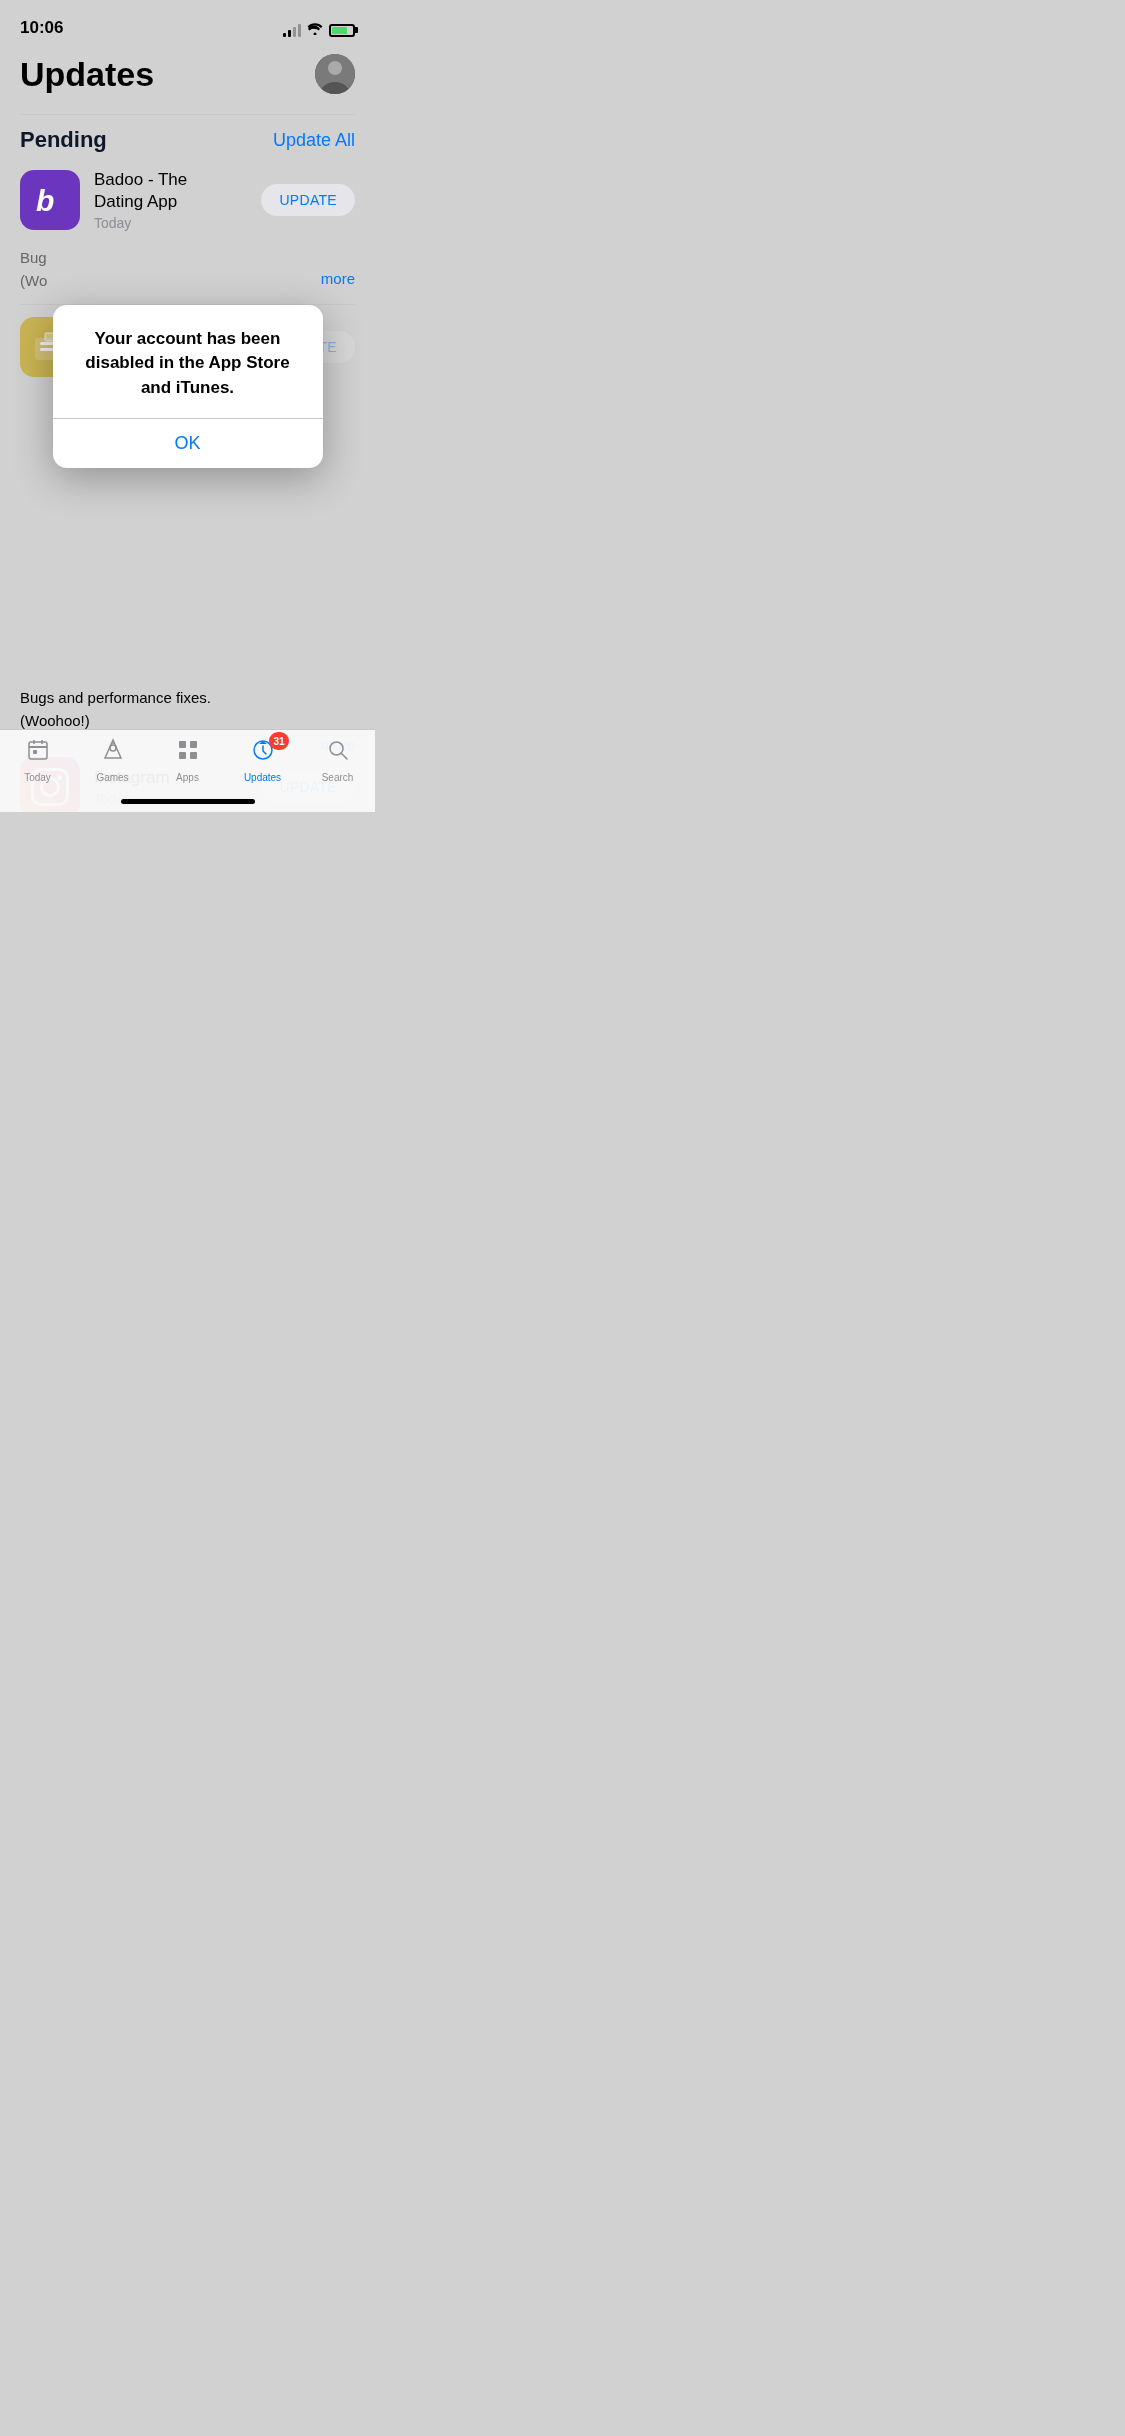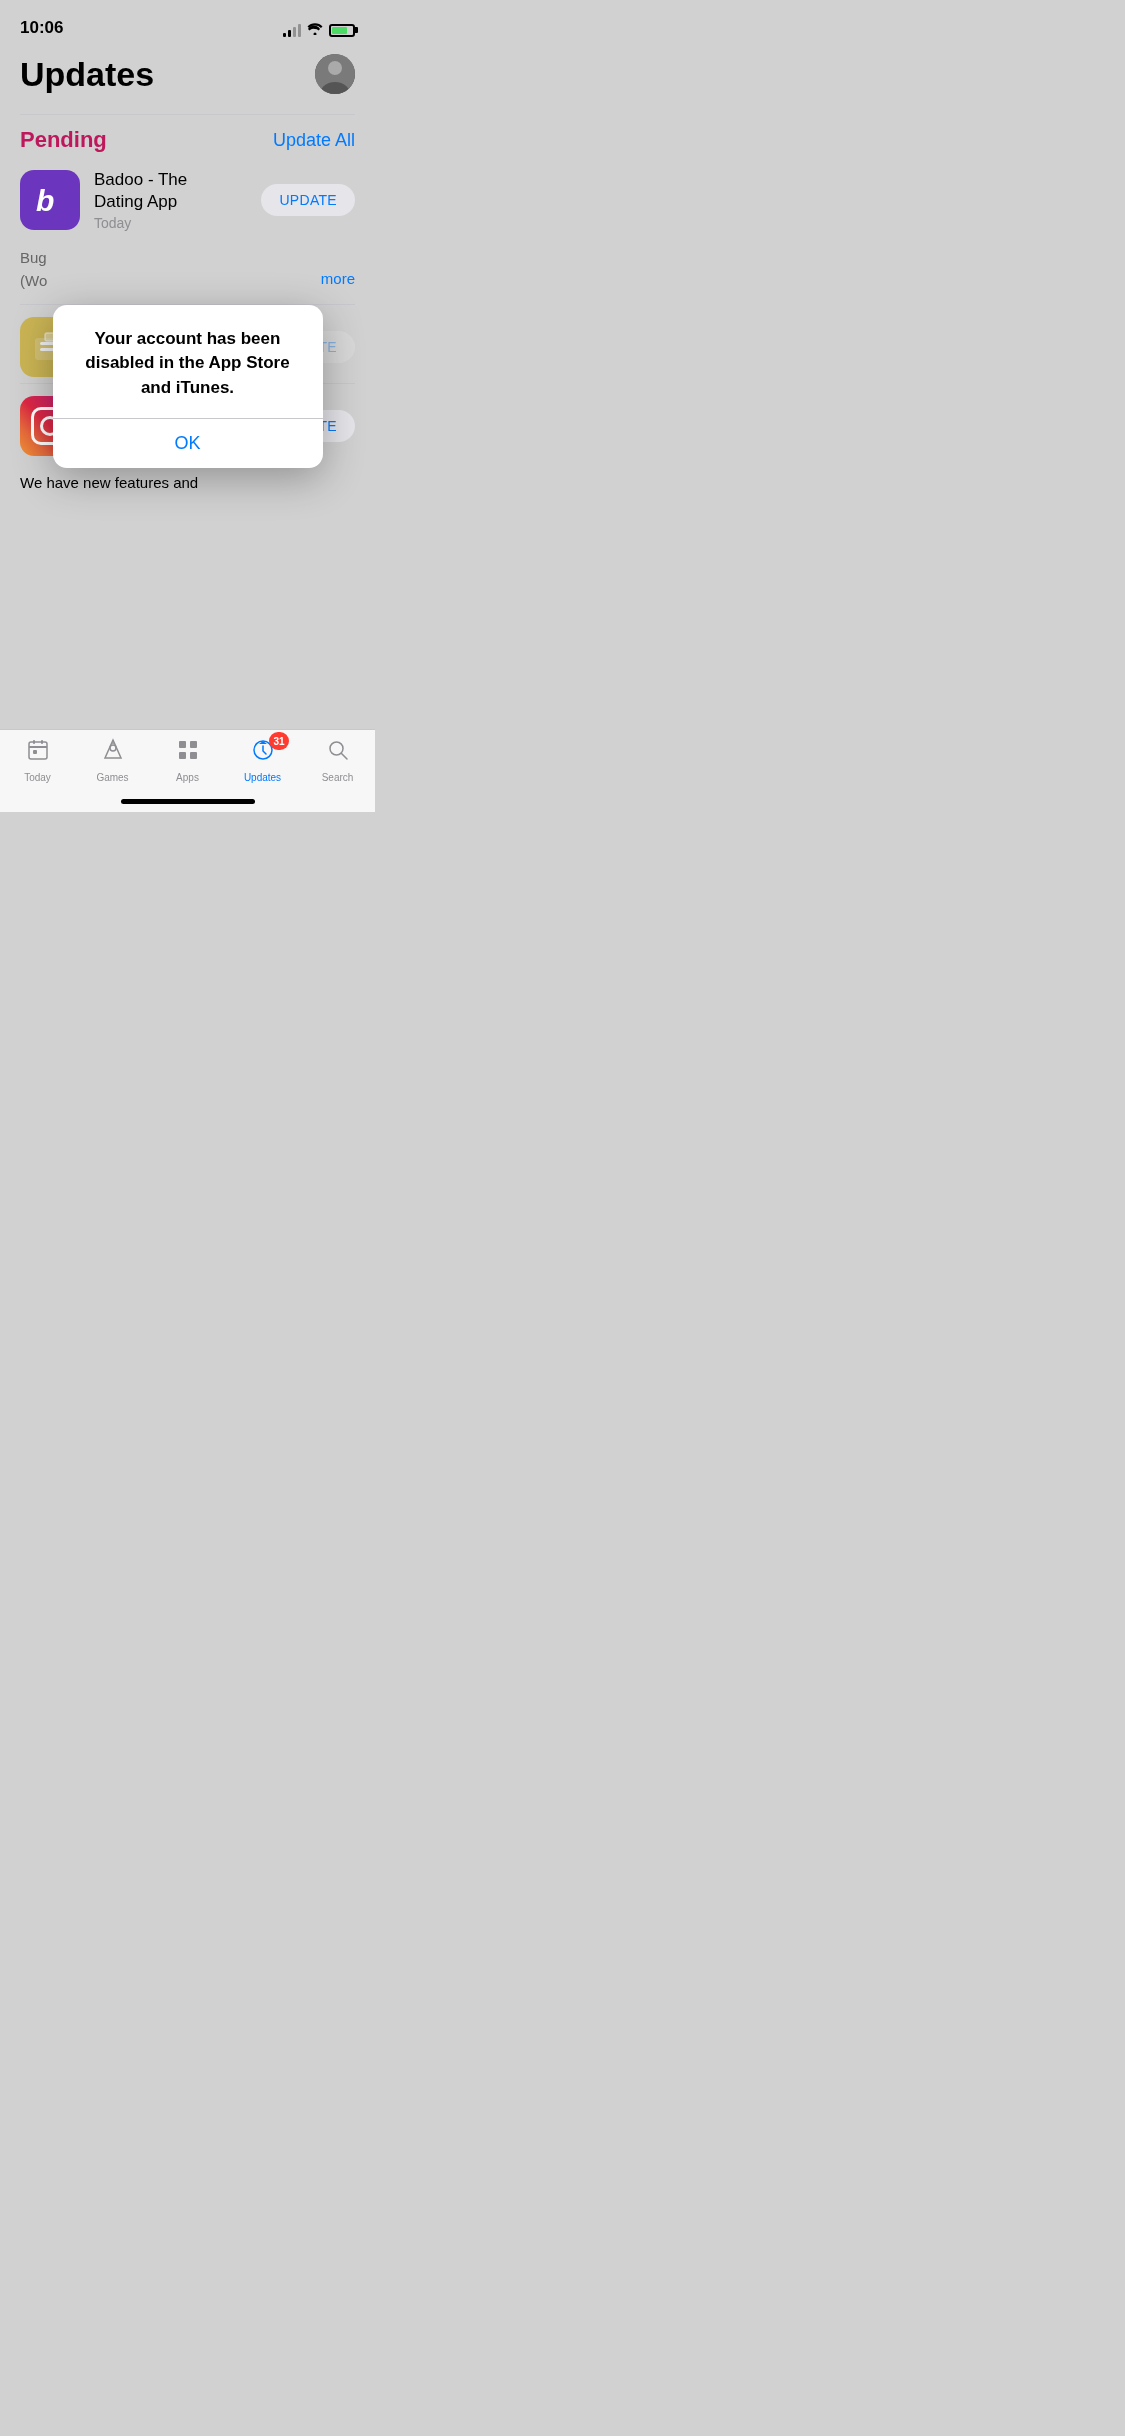--- a/index.html
+++ b/index.html
@@ -123,21 +123,21 @@
     .section-header {
       display: flex;
       justify-content: space-between;
       align-items: center;
       margin-bottom: 16px;
     }
 
     .section-title {
       font-size: 22px;
       font-weight: 700;
-      color: #be185d;
+      color: #0f172a;
     }
 
     .update-all-link {
       font-size: 18px;
       color: #007aff;
       text-decoration: none;
     }
 
     
     .app-item {
@@ -476,20 +476,24 @@
     <div class="app-info">
       <div class="app-name" style="opacity:0.3;"></div>
       <div class="app-date" style="opacity:0.3;"></div>
     </div>
     <button class="update-btn" style="opacity:0.5;">UPDATE</button>
   </div>
 </div>
 
 <div style="padding: 0 20px; position:relative; margin-top: -10px;">
 
+  <div style="margin-bottom: 8px; position:relative; margin-top: 320px;">
+    <div class="app-description">Bugs and performance fixes.<br>(Woohoo!)</div>
+    <a class="more-link">more</a>
+  </div>
   <div class="divider"></div>
 
   <div class="app-item" style="margin-top: 10px;">
     <div class="instagram-icon">
       <div class="instagram-inner">
         <div class="instagram-circle"></div>
         <div class="instagram-dot"></div>
       </div>
     </div>
     <div class="app-info">

